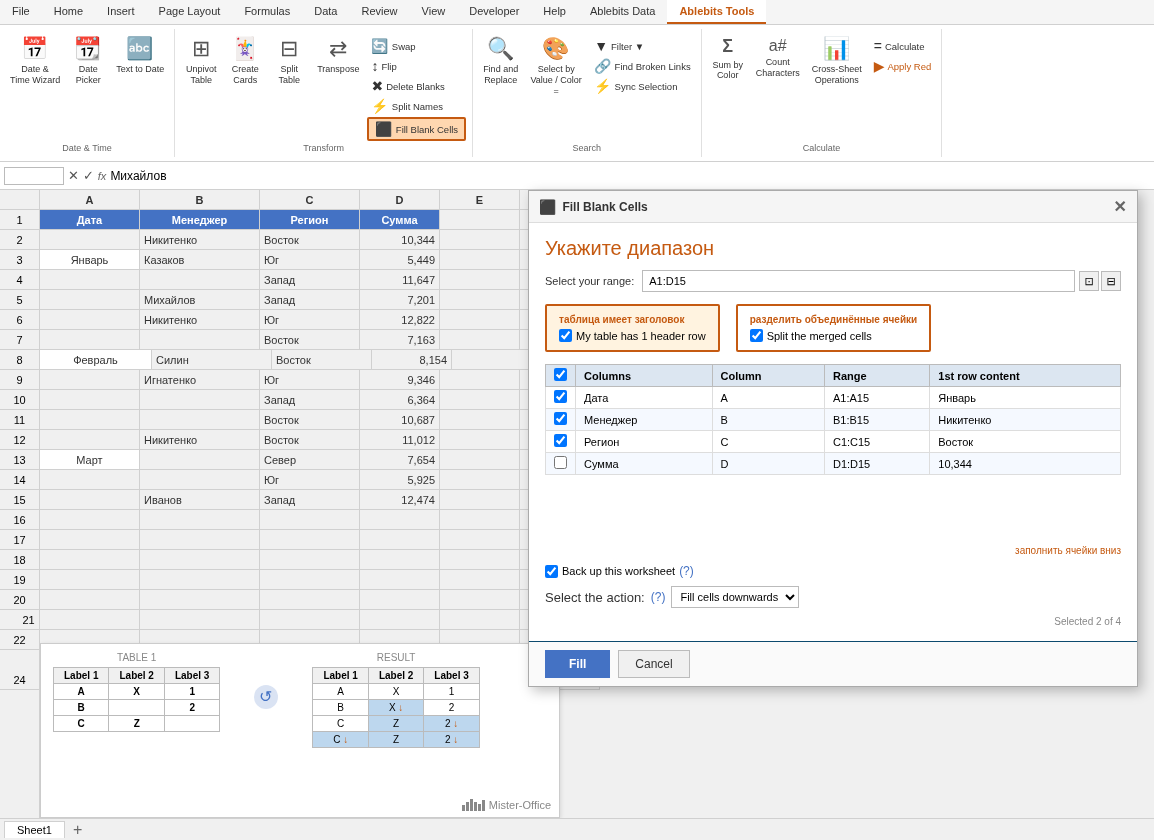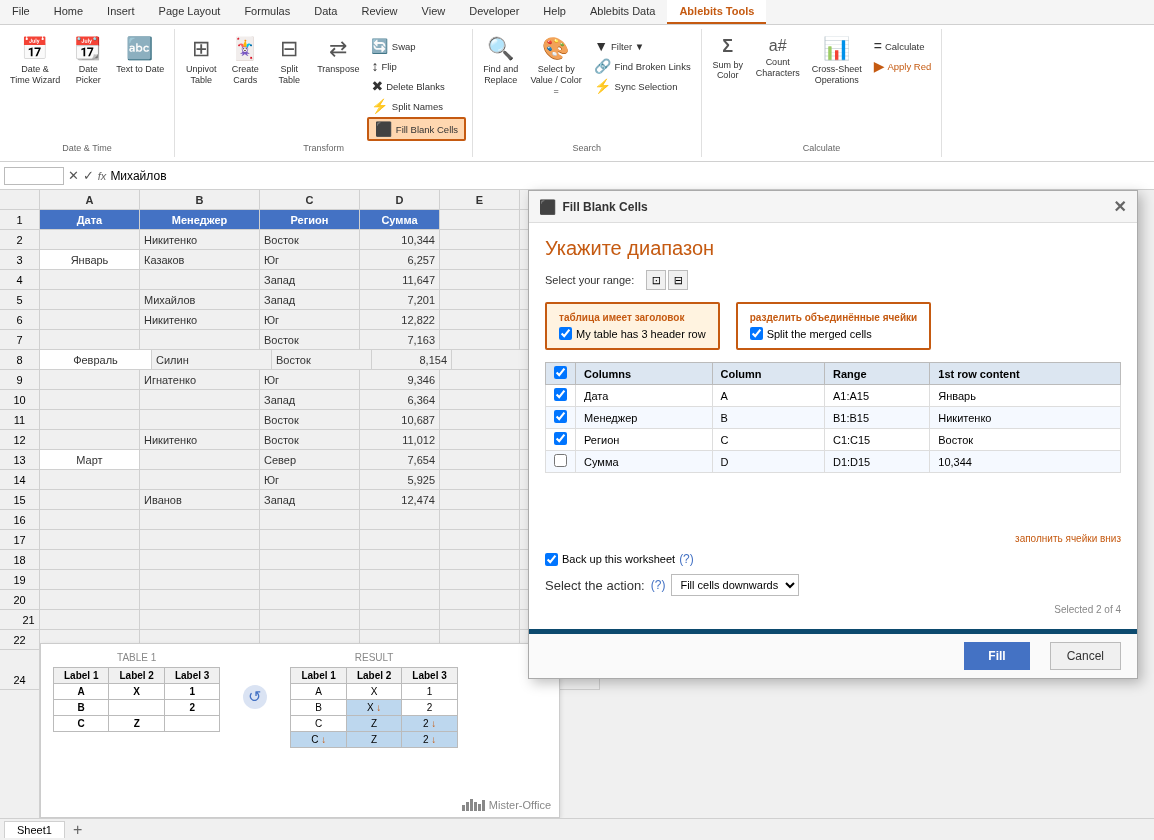--- a/index.html
+++ b/index.html
@@ -44,34 +44,34 @@
     .range-btn-sm { width: 20px; height: 20px; background: #f0f0f0; border: 1px solid #bbb; display: flex; align-items: center; justify-content: center; cursor: pointer; font-size: 11px; }
     
     .options-row { display: flex; gap: 16px; margin-bottom: 12px; align-items: flex-start; }
     .option-box { background: #fff3e0; border: 2px solid #c55a11; padding: 8px 12px; border-radius: 2px; }
     .option-box2 { background: #fff; border: 2px solid #c55a11; padding: 8px 12px; border-radius: 2px; }
     .option-label { color: #c55a11; font-size: 10px; font-weight: 600; margin-bottom: 4px; display: block; }
     .checkbox-row { display: flex; align-items: center; gap: 4px; font-size: 11px; }
     .checkbox-row input { margin: 0; }
 
     
-    .col-table { width: 100%; border-collapse: collapse; font-size: 11px; margin-bottom: 0; }
+    .col-table { width: 100%; border-collapse: collapse; font-size: 11px; margin-bottom: 10px; }
     .col-table th { background: #dce6f1; text-align: left; padding: 3px 8px; border: 1px solid #bbb; font-weight: 600; font-size: 11px; }
     .col-table td { padding: 3px 8px; border: 1px solid #ddd; }
     .col-table tr:nth-child(odd) td { background: #fff; }
     .col-table tr:nth-child(even) td { background: #f5f9ff; }
 
     
     .fill-note { color: #c55a11; font-size: 10px; text-align: right; margin-bottom: 8px; }
     .backup-row { display: flex; align-items: center; gap: 4px; font-size: 11px; margin-bottom: 8px; }
     .action-row { display: flex; align-items: center; justify-content: space-between; margin-bottom: 8px; }
     .action-label { font-size: 13px; color: #333; }
     .action-select { border: 1px solid #bbb; font-size: 11px; padding: 2px 4px; height: 22px; background: #fff; }
     .selected-count { font-size: 10px; color: #888; text-align: right; }
-    .dialog-footer { display: flex; justify-content: flex-end; gap: 20px; padding: 8px 16px; border-top: 5px solid #0c4a6e; background: #fafafa; }
+    .dialog-footer { display: flex; justify-content: flex-start; gap: 8px; padding: 8px 16px; border-top: 1px solid #0c4a6e; background: #fafafa; }
     .btn-fill { background: #4472c4; color: #fff; border: none; padding: 6px 24px; font-size: 12px; cursor: pointer; font-weight: 600; }
     .btn-cancel { background: #f0f0f0; color: #333; border: 1px solid #bbb; padding: 6px 16px; font-size: 12px; cursor: pointer; }
     .illus-table { border-collapse: collapse; font-size: 10px; padding-left: 36px; }
     .illus-table th, .illus-table td { border: 1px solid #bbb; padding: 2px 10px; text-align: center; min-width: 50px; }
     .illus-table th { background: #f0f0f0; font-weight: 600; }
   </style>
 </head>
 <body>
 
 <div class="ribbon">
@@ -281,21 +281,21 @@
       <div class="cell" style="width:100px;">Восток</div>
       <div class="cell number" style="width:80px;">10,344</div>
       <div class="cell" style="width:80px;"></div>
       <div class="cell" style="width:80px;"></div>
     </div>
 
     <div style="display:flex;">
       <div class="cell merged" style="width:100px;">Январь</div>
       <div class="cell" style="width:120px;">Казаков</div>
       <div class="cell" style="width:100px;">Юг</div>
-      <div class="cell number" style="width:80px;">6,257</div>
+      <div class="cell number" style="width:80px;">5,449</div>
       <div class="cell" style="width:80px;"></div>
       <div class="cell" style="width:80px;"></div>
     </div>
 
     <div style="display:flex;">
       <div class="cell" style="width:100px;"></div>
       <div class="cell" style="width:120px;"></div>
       <div class="cell" style="width:100px;">Запад</div>
       <div class="cell number" style="width:80px;">11,647</div>
       <div class="cell" style="width:80px;"></div>
@@ -468,21 +468,21 @@
     <div style="display:flex;">
       <div class="cell" style="width:100px;"></div>
       <div class="cell" style="width:120px;"></div>
       <div class="cell" style="width:100px;"></div>
       <div class="cell" style="width:80px;"></div>
       <div class="cell" style="width:80px;"></div>
       <div class="cell" style="width:80px;"></div>
     </div>
 
     <div style="position:absolute; bottom:0; left:0; width:520px; height:175px; background:#fff; border:1px solid #ccc; box-shadow:1px 1px 4px rgba(0,0,0,0.1); padding:8px 12px; z-index:5;">
-      <div style="display:flex; gap:20px; align-items:flex-start;">
+      <div style="display:flex; gap:31px; align-items:flex-start;">
 
         <div>
           <div style="font-size:10px; color:#888; text-align:center; margin-bottom:4px;">TABLE 1</div>
           <table class="illus-table">
             <tbody>
                 <tr>
               <th>Label 1</th>
               <th>Label 2</th>
               <th>Label 3</th>
             </tr>
@@ -567,32 +567,33 @@
       <span class="dialog-titlebar-icon">⬛</span>
       <span>Fill Blank Cells</span>
       <span class="dialog-close">✕</span>
     </div>
 
     <div class="dialog-body">
       <div class="dialog-heading">Укажите диапазон</div>
 
       <div class="range-row">
         <span class="range-label">Select your range:</span>
+        <input class="range-input" type="text" value="A1:D15" style="">
         <div class="range-btns">
           <div class="range-btn-sm">⊡</div>
           <div class="range-btn-sm">⊟</div>
         </div>
       </div>
 
       <div class="options-row">
         <div class="option-box">
           <span class="option-label">таблица имеет заголовок</span>
           <div class="checkbox-row">
             <input type="checkbox" checked="" style="">
-            <label>My table has 3 header row</label>
+            <label>My table has 1 header row</label>
           </div>
         </div>
         <div class="option-box2">
           <span class="option-label">разделить объединённые ячейки</span>
           <div class="checkbox-row">
             <input type="checkbox" checked="" style="">
             <label>Split the merged cells</label>
           </div>
         </div>
       </div>

